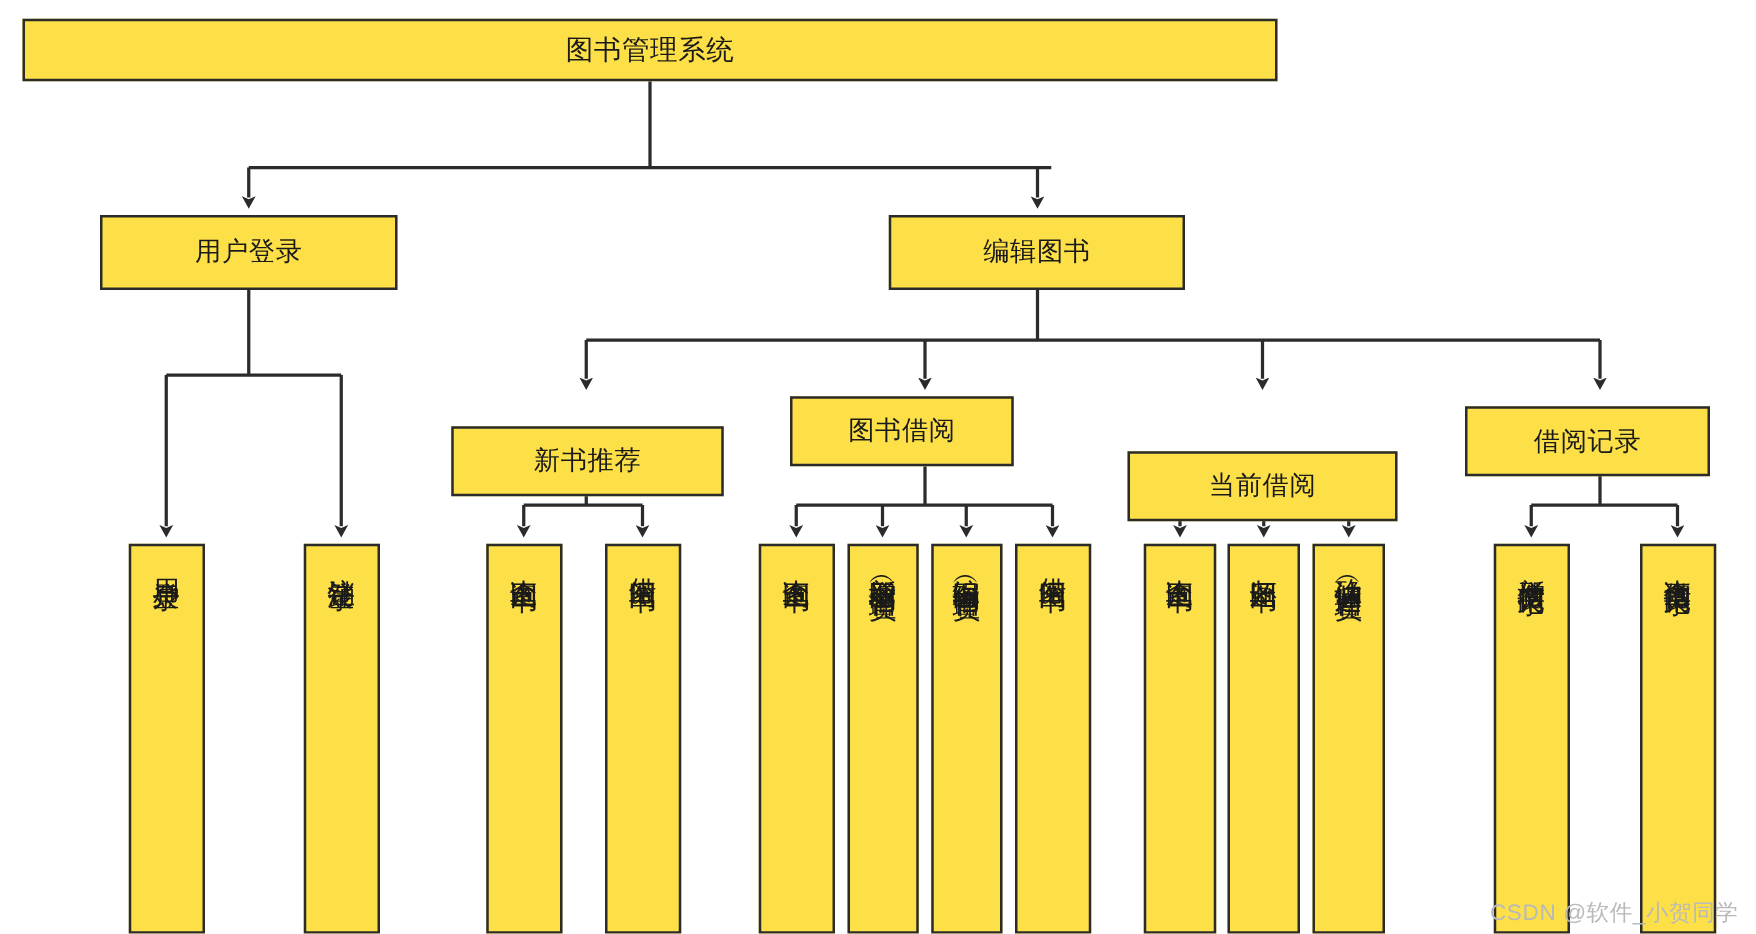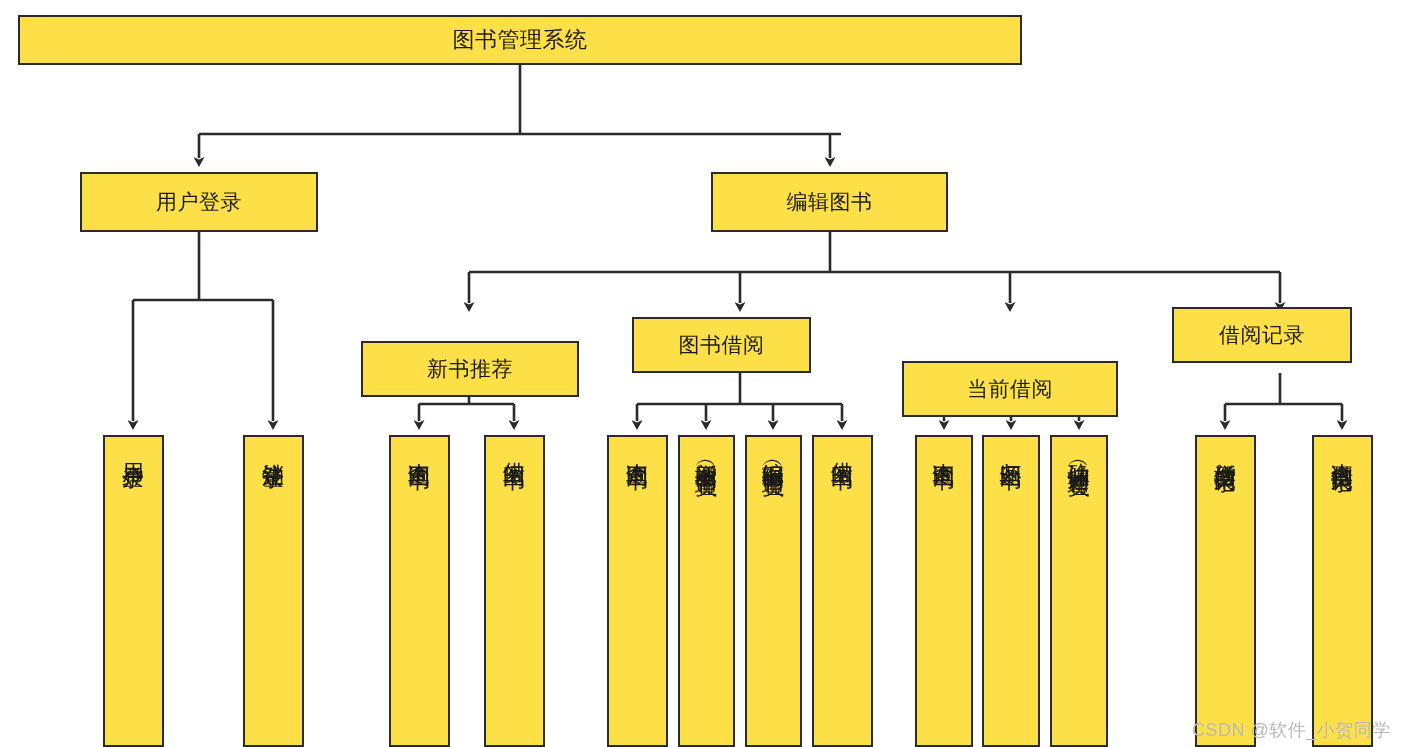--- a/index.html
+++ b/index.html
@@ -139,21 +139,21 @@
 
   <div class="node horiz" id="n-l3-0" style="left: 361px; top: 317px; width: 218px; height: 56px; margin-top: 24px;">
     <span class="label">新书推荐</span>
   </div>
   <div class="node horiz" id="n-l3-1" style="left: 632px; top: 317px; width: 179px; height: 56px;">
     <span class="label">图书借阅</span>
   </div>
   <div class="node horiz" id="n-l3-2" style="left: 902px; top: 317px; width: 216px; height: 56px; margin-top: 44px;">
     <span class="label">当前借阅</span>
   </div>
-  <div class="node horiz" id="n-l3-3" style="left: 1172px; top: 307px; width: 180px; height: 56px; font-family: Liberation Serif, serif;">
+  <div class="node horiz" id="n-l3-3" style="left: 1172px; top: 325px; width: 196px; height: 56px; font-family: Liberation Serif, serif;">
     <span class="label">借阅记录</span>
   </div>
 
   <div class="node vert" id="n-leaf-0" style="left: 103px; top: 435px; width: 61px; height: 312px;">
     <span class="label">用户登录</span>
   </div>
   <div class="node vert" id="n-leaf-1" style="left: 243px; top: 435px; width: 61px; height: 312px;">
     <span class="label">注销登录</span>
   </div>
   <div class="node vert" id="n-leaf-2" style="left: 389px; top: 435px; width: 61px; height: 312px;">

